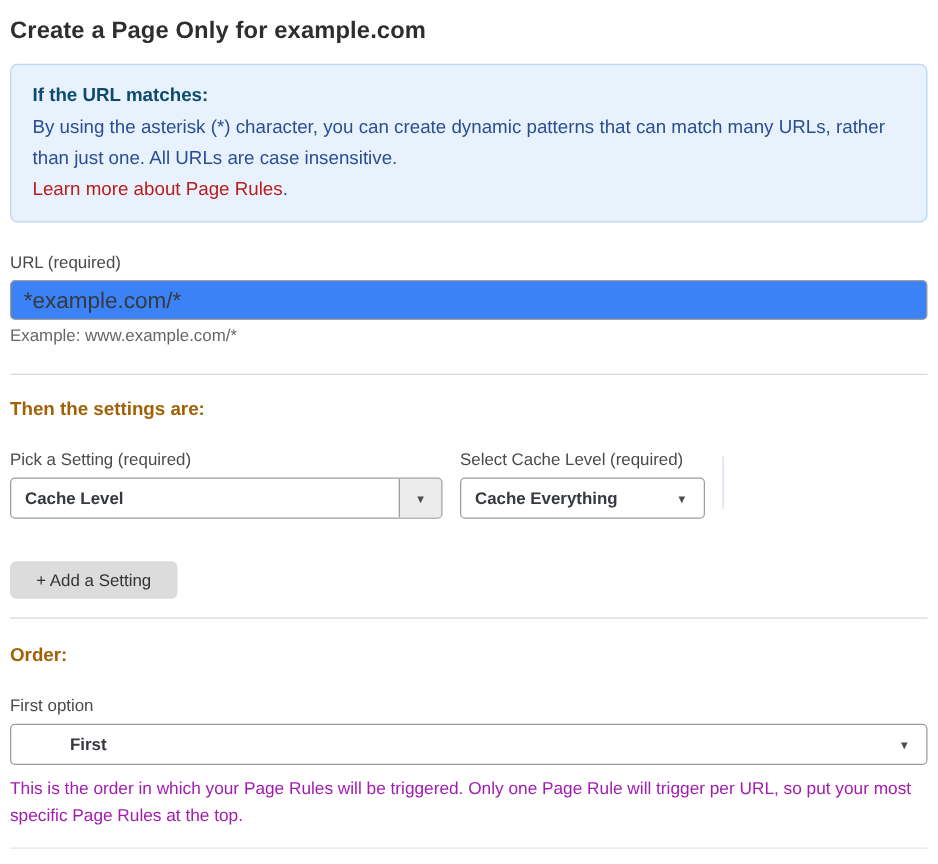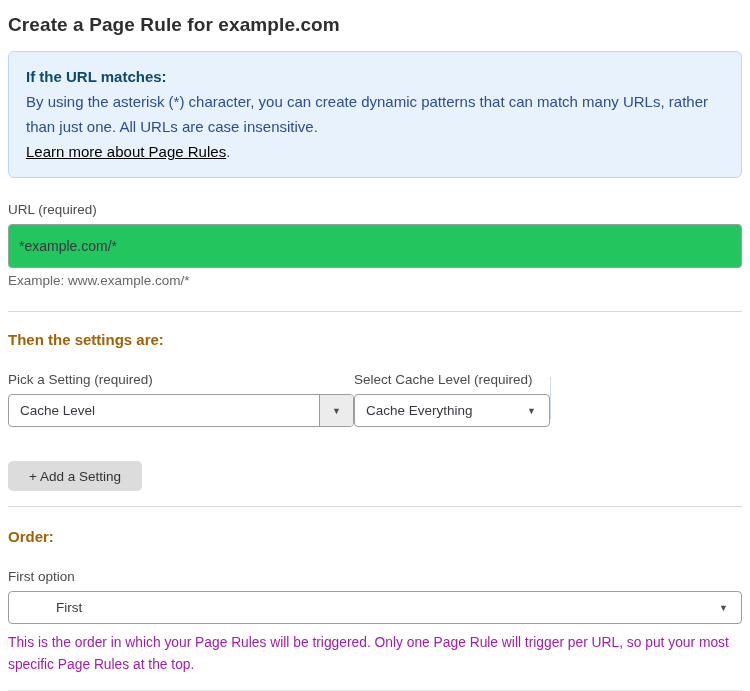--- a/index.html
+++ b/index.html
@@ -27,40 +27,39 @@
     padding: 12px 17px 13px 17px;
     font-size: 15px;
     line-height: 25px;
     color: #2c4d94;
   }
   .info-box .info-heading {
     font-weight: bold;
     color: #0c4a6e;
   }
   .info-box a {
-    color: #000000;
-    text-decoration: underline;
+    color: #b91c1c;
     cursor: pointer;
   }
   .field-label {
     font-size: 13.5px;
     color: #4a4a4a;
     margin-top: 24px;
   }
   .text-input {
     margin-top: 7px;
     width: 734px;
-    height: 44px;
+    height: 32px;
     border: 1px solid #9d9d9d;
     border-radius: 4px;
     padding: 0 10px;
-    font-size: 14px;
+    font-size: 18px;
     font-family: "Liberation Sans", sans-serif;
     color: #36393f;
-    background: #22c55e;
+    background: #3b82f6;
     outline: none;
   }
   .helper-text {
     margin-top: 5px;
     font-size: 13.5px;
     color: #666;
   }
   .divider {
     margin-top: 23px;
     border-top: 1px solid #d8d8d8;
@@ -68,20 +67,21 @@
   }
   .divider.light { border-top-color: #e6e6e6; }
   .section-heading {
     margin-top: 19px;
     font-size: 15px;
     font-weight: bold;
     color: #a16207;
   }
   .settings-row {
     display: flex;
+    gap: 14px;
     align-items: flex-start;
   }
   .settings-col-1 { width: 346px; }
   .settings-col-2 { width: 196px; }
   .select-box {
     margin-top: 7px;
     height: 33px;
     border: 1px solid #9d9d9d;
     border-radius: 4px;
     background: #fff;
@@ -89,20 +89,21 @@
     align-items: center;
     font-size: 13.5px;
     color: #36393f;
     cursor: pointer;
     overflow: hidden;
   }
   .select-box .select-value {
     flex: 1;
     padding: 0 11px;
     white-space: nowrap;
+    font-weight: bold;
   }
   .select-box .arrow-seg {
     width: 34px;
     align-self: stretch;
     background: #ececec;
     border-left: 1px solid #9d9d9d;
     display: flex;
     align-items: center;
     justify-content: center;
     font-size: 9px;
@@ -144,21 +145,21 @@
     line-height: 22px;
     color: #a21caf;
     width: 734px;
   }
 </style>
 </head>
 <body>
 
 
 
-<h1 class="page-title">Create a Page Rule for example.com</h1>
+<h1 class="page-title">Create a Page Only for example.com</h1>
 
 <div class="info-box">
   <div class="info-heading">If the URL matches:</div>
   <div>By using the asterisk (*) character, you can create dynamic patterns that can match many URLs, rather than just one. All URLs are case insensitive.</div>
   <div><a>Learn more about Page Rules</a><span>.</span></div>
 </div>
 
 <div class="field-label">URL (required)</div>
 <input class="text-input" type="text" value="*example.com/*" style="">
 <div class="helper-text">Example: www.example.com/*</div>

